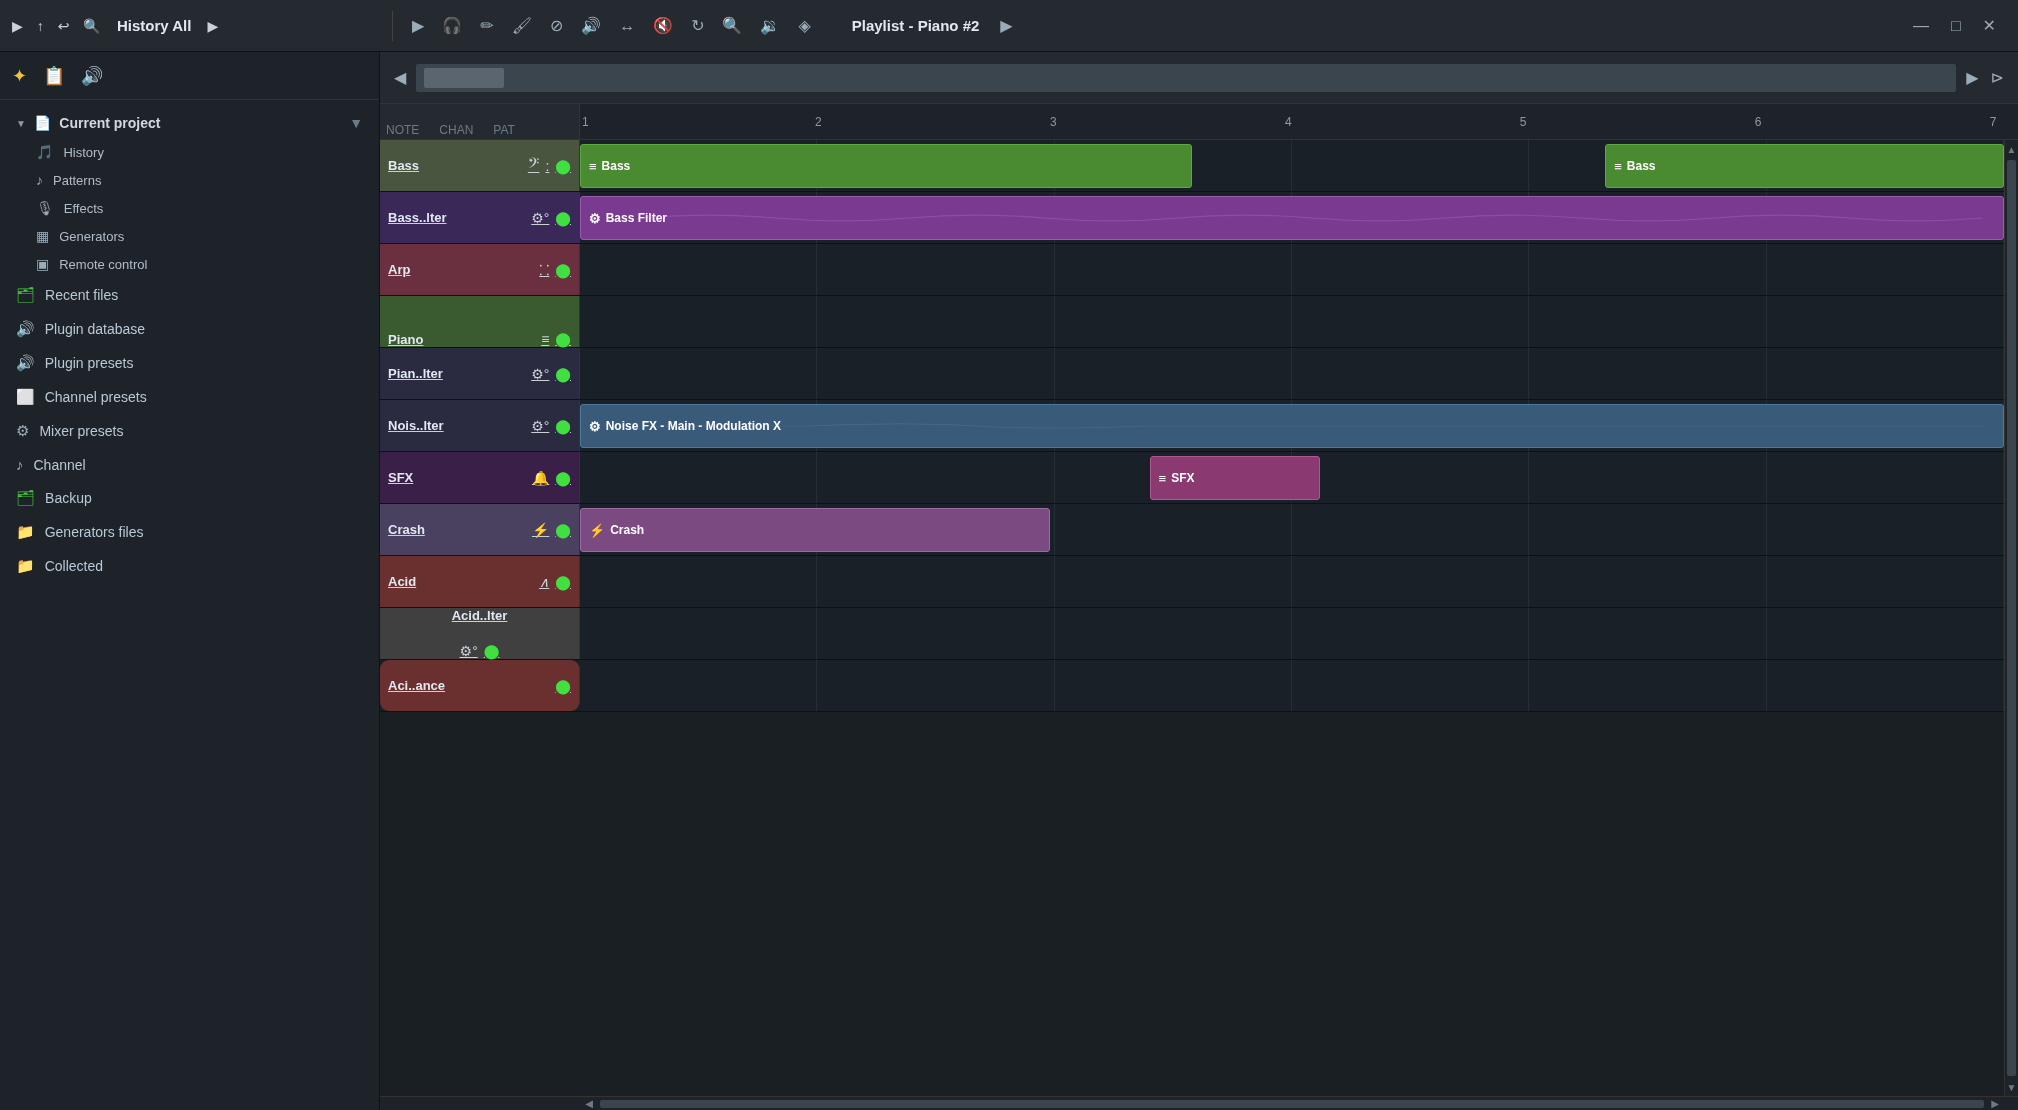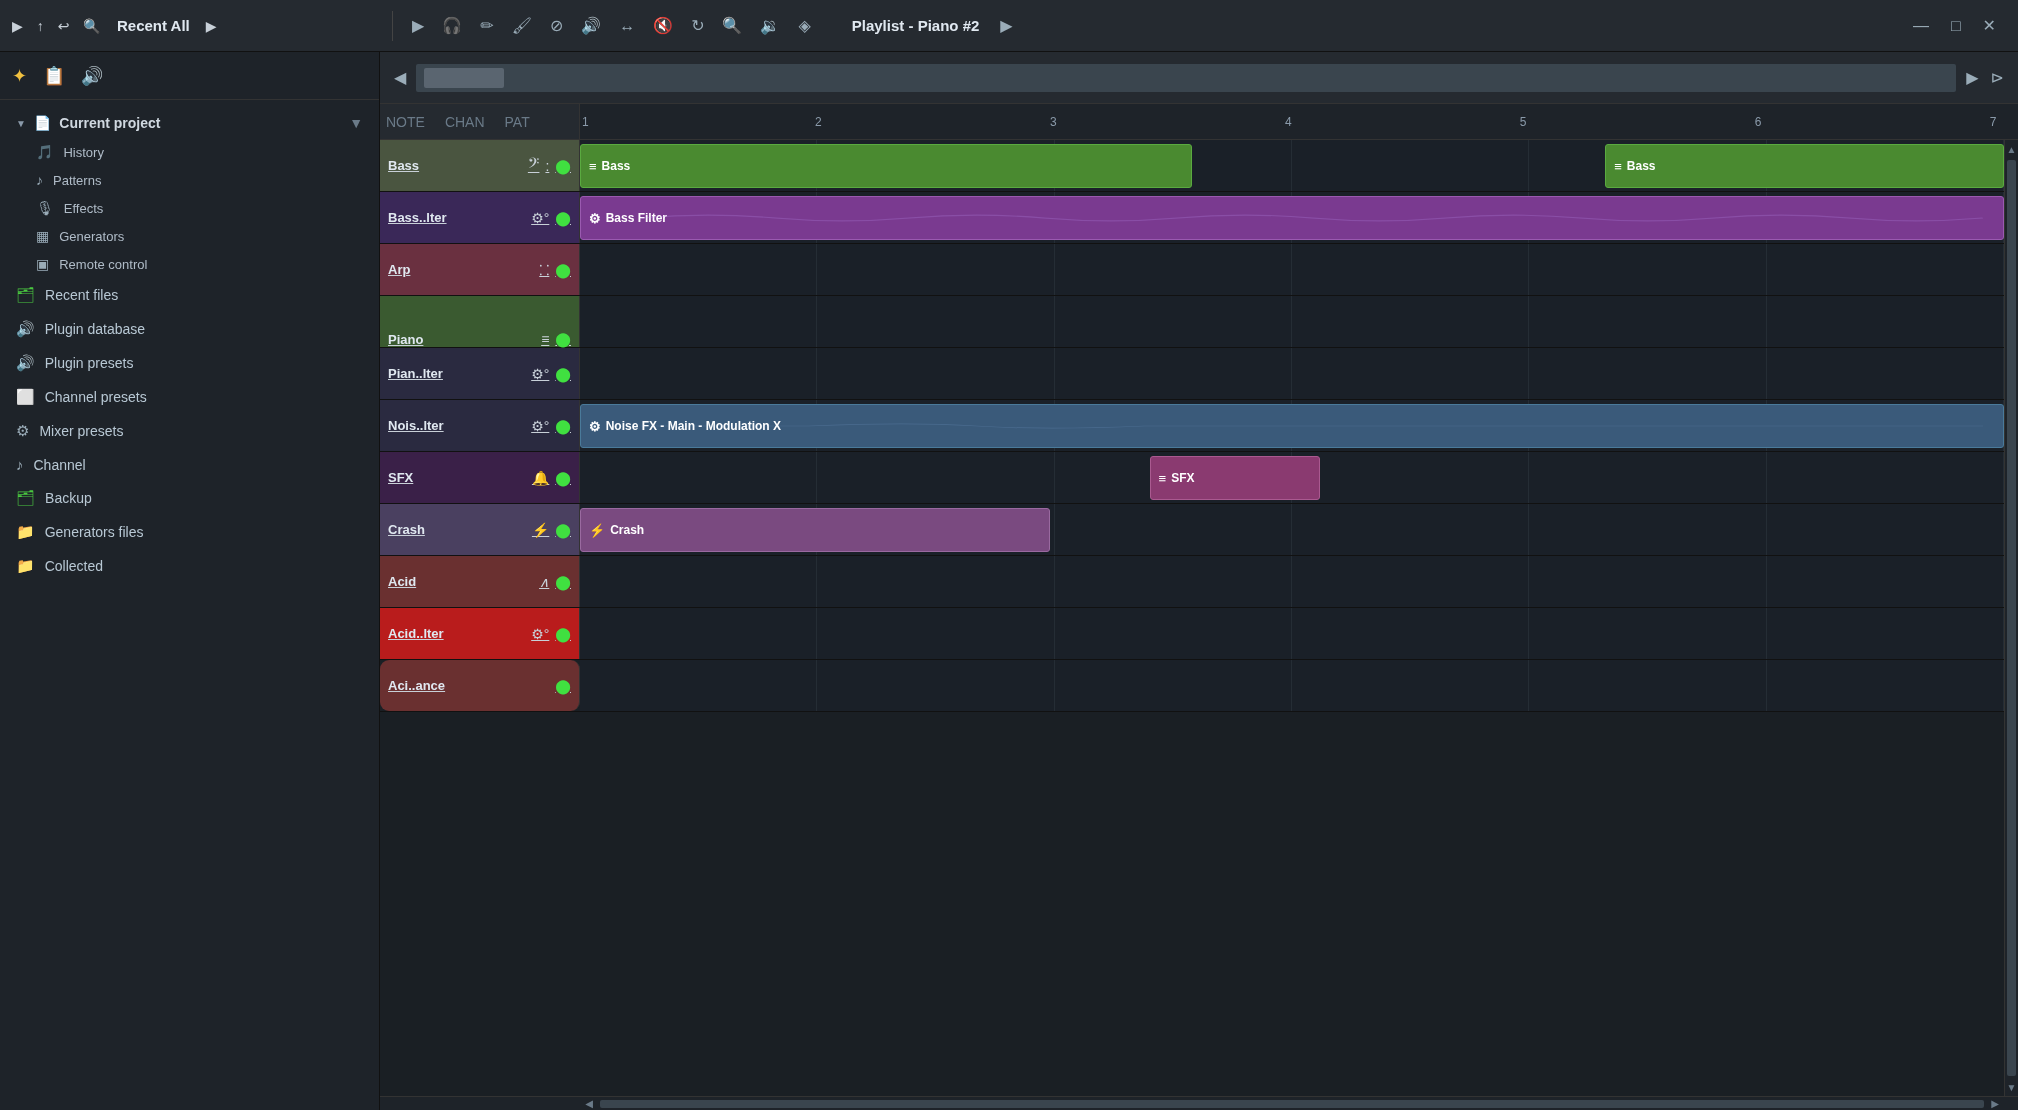--- a/index.html
+++ b/index.html
@@ -212,24 +212,24 @@
       border-bottom: 1px solid #333;
       flex-shrink: 0;
     }
 
     .track-label-spacer {
       width: 200px;
       flex-shrink: 0;
       background: #252a30;
       border-right: 1px solid #333;
       display: flex;
-      align-items: center;
+      align-items: flex-end;
       padding: 2px 6px;
       gap: 20px;
-      font-size: 14px;
+      font-size: 12px;
       color: #6a7a88;
     }
 
     .timeline-numbers {
       flex: 1;
       display: flex;
       align-items: center;
       padding-left: 0;
       position: relative;
       overflow: hidden;
@@ -413,21 +413,21 @@
 <body>
 
 <div class="app-container">
 
   <div class="top-toolbar">
     <div class="toolbar-left">
       <span class="toolbar-icon">▶</span>
       <span class="toolbar-icon">↑</span>
       <span class="toolbar-icon">↩</span>
       <span class="toolbar-icon">🔍</span>
-      <span class="browser-title">Recent All</span>
+      <span class="browser-title">History All</span>
       <span class="toolbar-icon">▶</span>
     </div>
 
     <div class="toolbar-sep"></div>
 
     <div class="toolbar-center">
       <span class="toolbar-icon-btn">▶</span>
       <span class="toolbar-icon-btn">🎧</span>
       <span class="toolbar-icon-btn">✏</span>
       <span class="toolbar-icon-btn">🖌</span>
@@ -693,21 +693,21 @@
               <span class="track-label-text">Acid</span>
               <div class="track-controls">
                 <span class="track-icon-sm" style="font-style:italic;">∧</span>
                 <span class="green-dot">⬤</span>
               </div>
             </div>
             <div class="track-content"></div>
           </div>
 
           <div class="track-row">
-            <div class="track-label" style="background:#b91c1c;">
+            <div class="track-label" style="background:#404040;flex-direction:column;">
               <span class="track-label-text">Acid..lter</span>
               <div class="track-controls">
                 <span class="track-icon-sm">⚙°</span>
                 <span class="green-dot">⬤</span>
               </div>
             </div>
             <div class="track-content"></div>
           </div>
 
           <div class="track-row">

